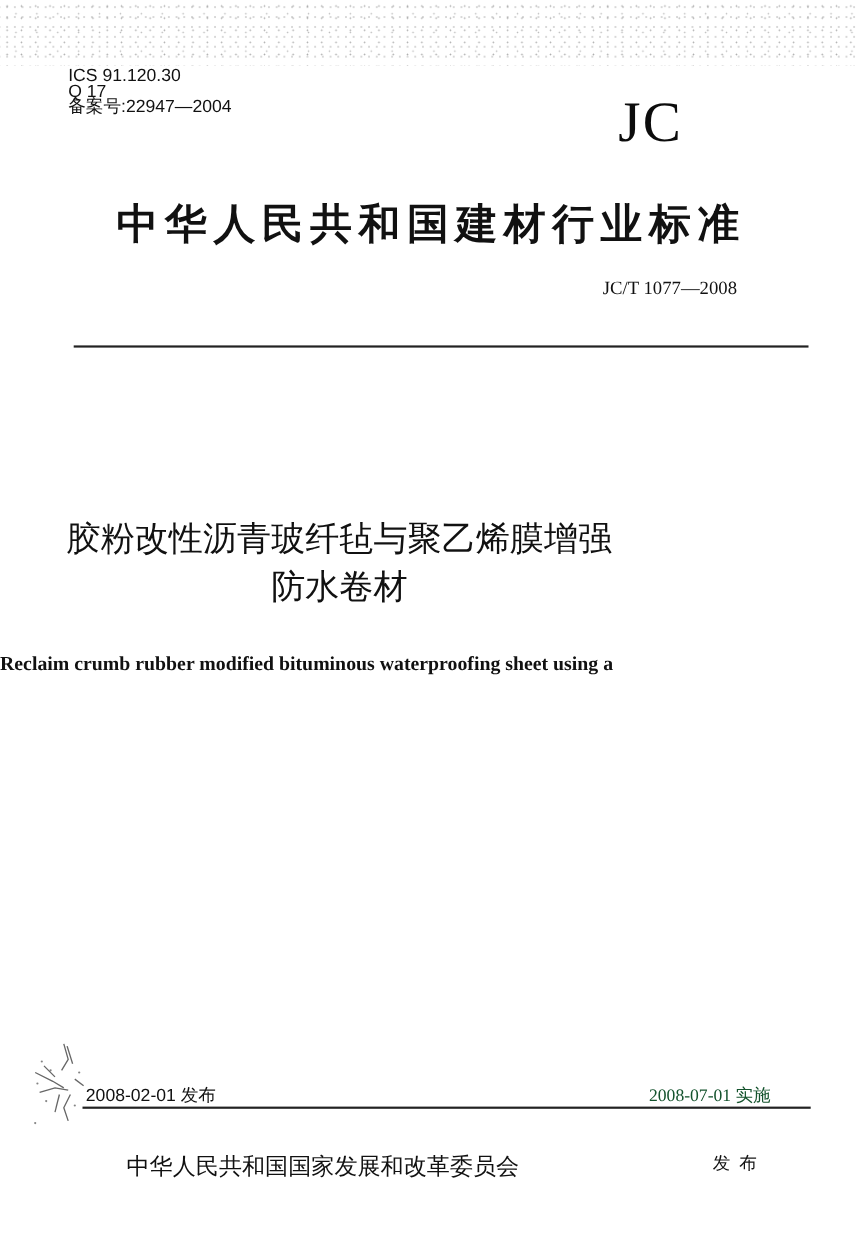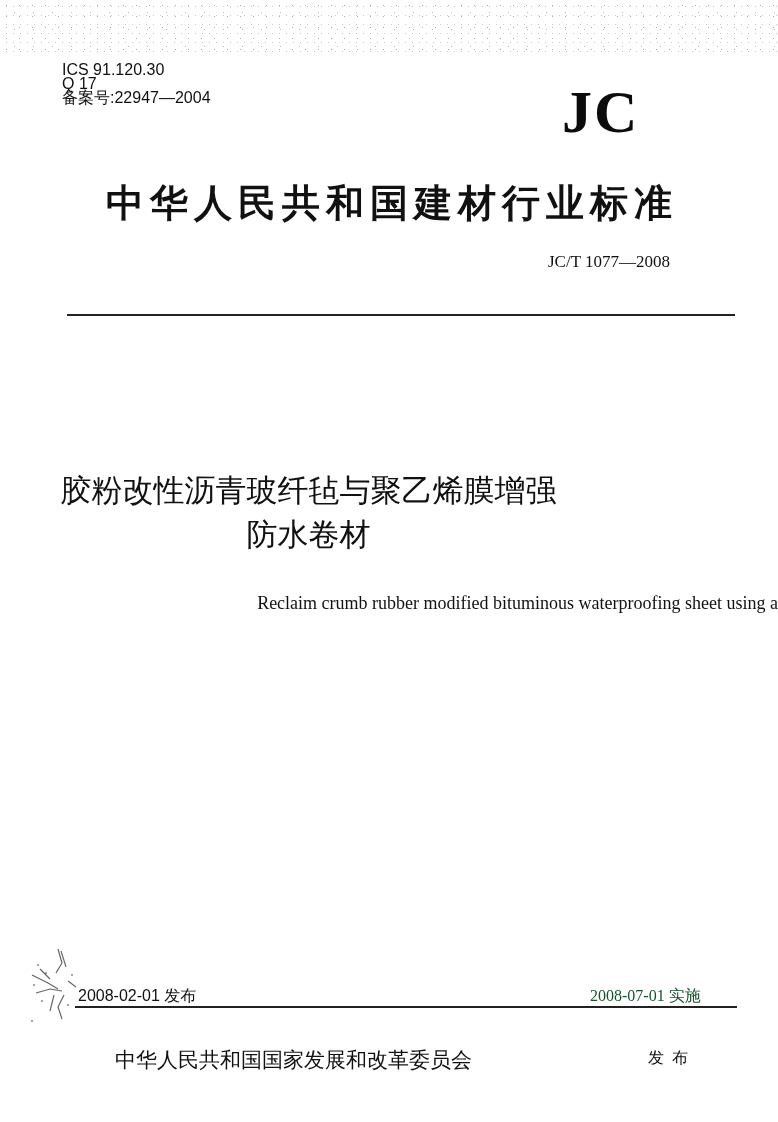--- a/index.html
+++ b/index.html
@@ -8,27 +8,27 @@
     .speckle { position: absolute; left: 0; top: 0; width: 778px; height: 60px; pointer-events: none;
       background-image:
         radial-gradient(circle, rgba(0,0,0,0.55) 0.6px, transparent 1px),
         radial-gradient(circle, rgba(0,0,0,0.45) 0.6px, transparent 1px),
         radial-gradient(circle, rgba(0,0,0,0.35) 0.5px, transparent 1px);
       background-size: 13px 11px, 19px 17px, 7px 9px;
       background-position: 0 0, 5px 4px, 3px 2px;
       opacity: 0.6;
     }
     .meta { left: 62px; top: 63px; font-family: "Liberation Sans", sans-serif; font-size: 16px; line-height: 14px; color: #111; }
-    .jc-logo { left: 562px; top: 74px; font-family: "Liberation Serif", serif; font-weight: bold; font-size: 60px; line-height: 76px; letter-spacing: 2px; color: #0c0c0c; }
+    .jc-logo { left: 562px; top: 74px; font-family: "Liberation Serif", serif; font-weight: normal; font-size: 52px; line-height: 76px; letter-spacing: 2px; color: #0c0c0c; }
     .main-title { left: 62px; top: 178px; width: 680px; font-family: "DejaVu Serif", serif; font-weight: bold; font-size: 38px; line-height: 50px; letter-spacing: 6px; color: #111; white-space: nowrap; margin-left: 44px; }
     .std-no { left: 548px; top: 252px; font-family: "Liberation Serif", serif; font-size: 17px; color: #111; white-space: nowrap; }
     .rule { height: 2px; background: #222; }
     .rule-top { left: 67px; top: 314px; width: 668px; }
     .zh-title { left: 0; top: 468px; width: 617px; text-align: center; font-family: "DejaVu Sans", sans-serif; font-size: 31px; line-height: 44px; color: #111; }
-    .en-title { left: 0; top: 590px; width: 778px; text-align: right; font-family: "Liberation Serif", serif; font-weight: normal; font-size: 18px; line-height: 27px; color: #111; }
+    .en-title { left: 0; top: 590px; width: 778px; text-align: left; font-family: "Liberation Serif", serif; font-weight: bold; font-size: 18px; line-height: 27px; color: #111; }
     .date-left { left: 78px; top: 986px; font-family: "Liberation Sans", sans-serif; font-size: 16px; color: #111; white-space: nowrap; }
     .date-right { left: 590px; top: 986px; font-family: Liberation Serif, serif; font-size: 16px; color: #14532d; white-space: nowrap; }
     .rule-bottom { left: 75px; top: 1006px; width: 662px; height: 2px; background: #222; }
     .publisher { left: 115px; top: 1046px; font-family: "DejaVu Serif", serif; font-size: 21px; color: #111; white-space: nowrap; letter-spacing: 0px; }
     .publisher-action { left: 648px; top: 1048px; font-family: "DejaVu Sans", sans-serif; font-size: 16px; letter-spacing: 8px; color: #111; }
     .seal { left: 28px; top: 945px; width: 52px; height: 80px; }
   </style>
 </head>
 <body>
 

